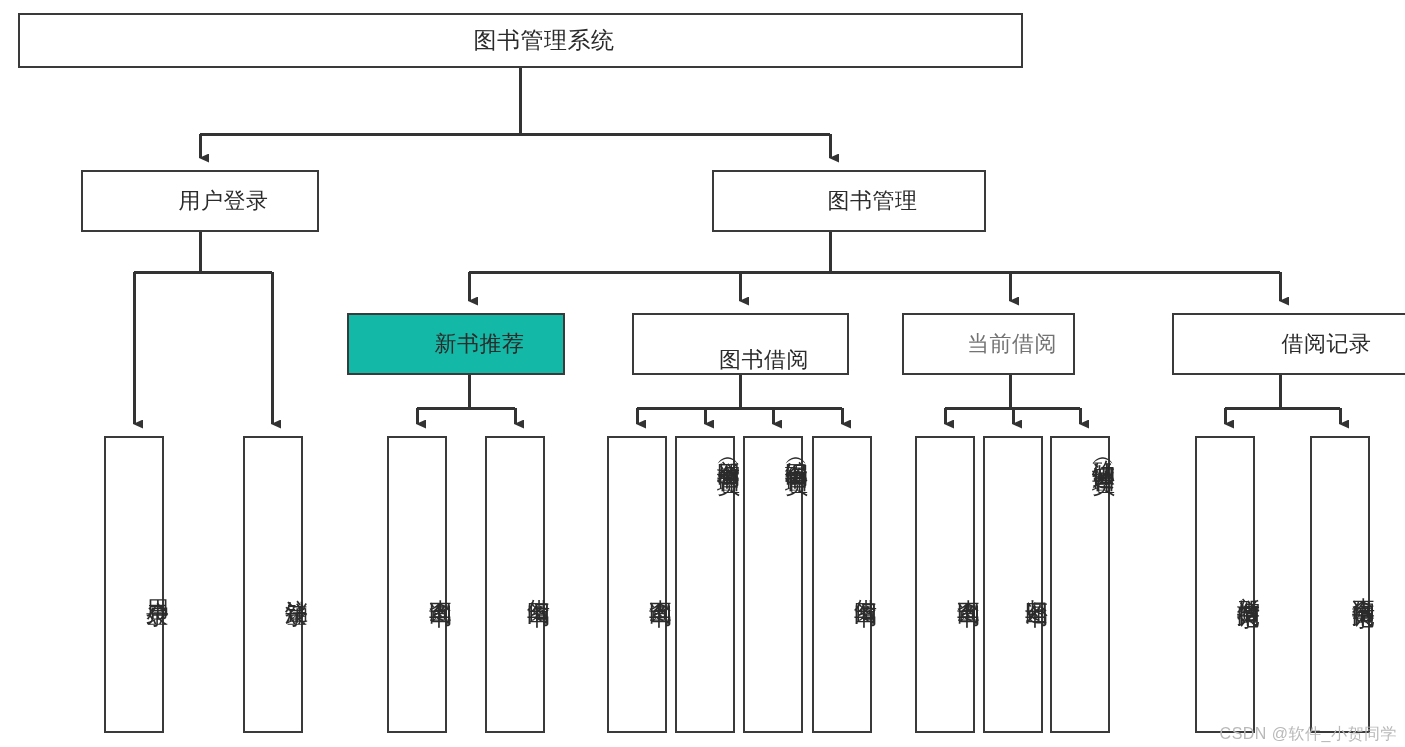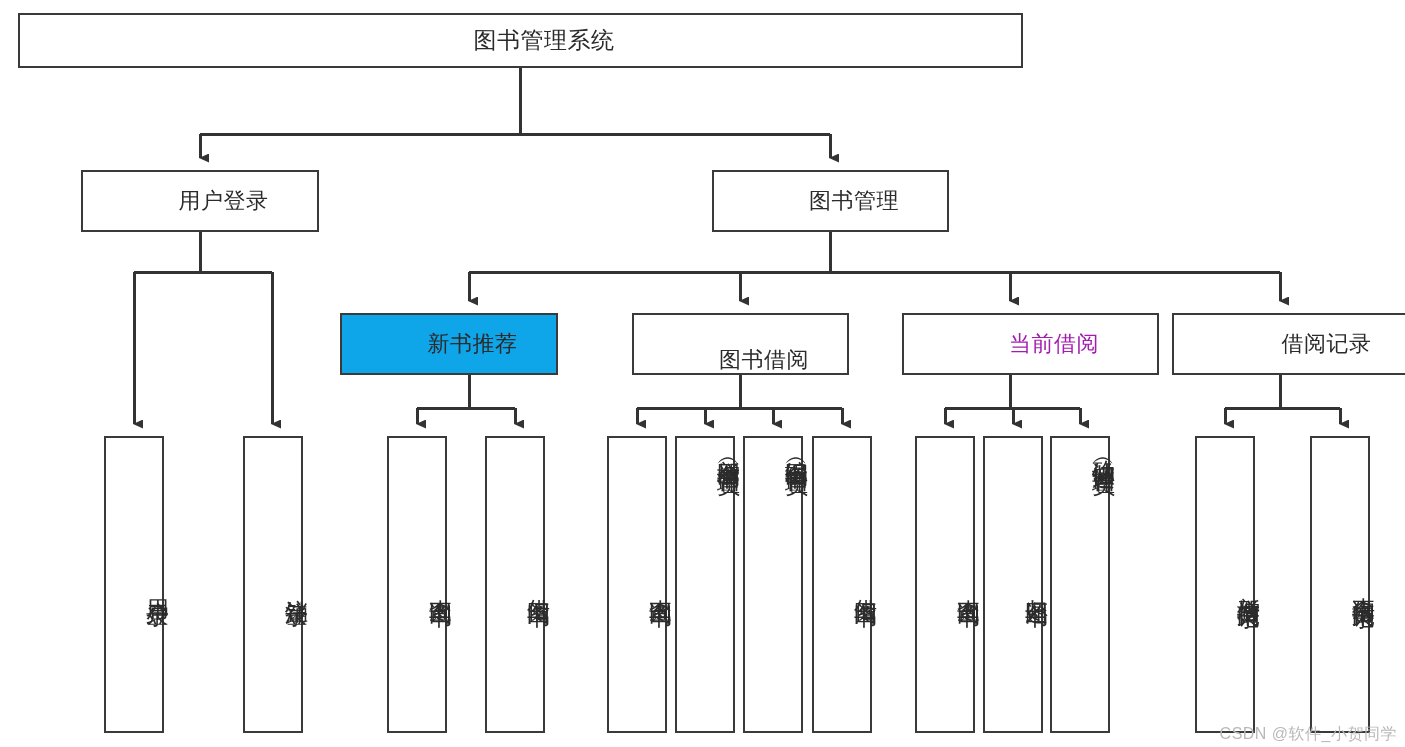--- a/index.html
+++ b/index.html
@@ -138,31 +138,31 @@
     </g>
   </svg>
 
   <div class="node horiz root" id="n-root" style="left: 18px; top: 13px; width: 1005px; height: 55px; border-color: rgb(58, 58, 58); background: rgb(255, 255, 255); color: rgb(43, 43, 43);">
     <span class="node-label">图书管理系统</span>
   </div>
 
   <div class="node horiz" id="n-l2-0" style="left: 81px; top: 170px; width: 238px; height: 62px; border-color: rgb(58, 58, 58); background: rgb(255, 255, 255); color: rgb(43, 43, 43);">
     <span class="node-label">用户登录</span>
   </div>
-  <div class="node horiz" id="n-l2-1" style="left: 712px; top: 170px; width: 237px; height: 62px; border-color: rgb(58, 58, 58); background: rgb(255, 255, 255); color: rgb(43, 43, 43);">
+  <div class="node horiz" id="n-l2-1" style="left: 712px; top: 170px; width: 274px; height: 62px; border-color: rgb(58, 58, 58); background: rgb(255, 255, 255); color: rgb(43, 43, 43);">
     <span class="node-label">图书管理</span>
   </div>
 
-  <div class="node horiz" id="n-l3-0" style="left: 340px; top: 313px; width: 218px; height: 62px; border-color: rgb(58, 58, 58); background: #0ea5e9; color: rgb(43, 43, 43);">
+  <div class="node horiz" id="n-l3-0" style="left: 347px; top: 313px; width: 218px; height: 62px; border-color: rgb(58, 58, 58); background: #14b8a6; color: rgb(43, 43, 43);">
     <span class="node-label">新书推荐</span>
   </div>
   <div class="node horiz" id="n-l3-1" style="left: 632px; top: 313px; width: 217px; height: 62px; border-color: rgb(58, 58, 58); background: rgb(255, 255, 255); color: rgb(43, 43, 43); align-items: flex-end;">
     <span class="node-label">图书借阅</span>
   </div>
-  <div class="node horiz" id="n-l3-2" style="left: 902px; top: 313px; width: 257px; height: 62px; border-color: rgb(58, 58, 58); background: rgb(255, 255, 255); color: #a21caf;">
+  <div class="node horiz" id="n-l3-2" style="left: 902px; top: 313px; width: 173px; height: 62px; border-color: rgb(58, 58, 58); background: rgb(255, 255, 255); color: #737373;">
     <span class="node-label">当前借阅</span>
   </div>
   <div class="node horiz" id="n-l3-3" style="left: 1172px; top: 313px; width: 262px; height: 62px; border-color: rgb(58, 58, 58); background: rgb(255, 255, 255); color: rgb(43, 43, 43);">
     <span class="node-label">借阅记录</span>
   </div>
 
   <div class="node vert centered" style="left: 104px; top: 436px; width: 60px; height: 297px; border-color: rgb(58, 58, 58); background: rgb(255, 255, 255); color: rgb(43, 43, 43);">
     <span class="node-label">用户登录</span>
   </div>
   <div class="node vert centered" style="left: 243px; top: 436px; width: 60px; height: 297px; border-color: rgb(58, 58, 58); background: rgb(255, 255, 255); color: rgb(43, 43, 43);">

